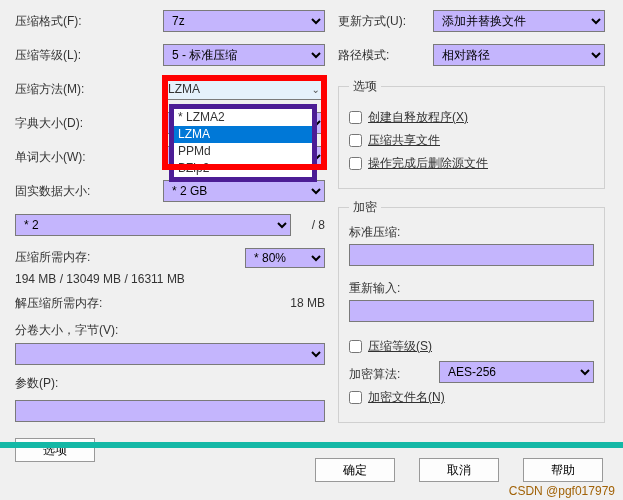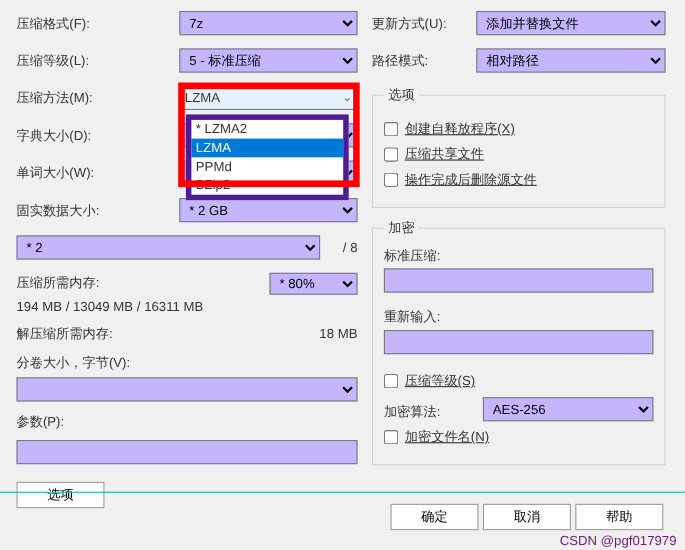--- a/index.html
+++ b/index.html
@@ -19,23 +19,23 @@
 .chk-row { display: flex; align-items: center; margin: 6px 0; text-decoration: underline; }
 .chk-row input { margin-right: 6px; }
 .info { margin: 4px 0 10px 0; line-height: 1.5; }
 .info-row { display: flex; justify-content: space-between; margin-bottom: 2px; }
 .full-input { width: 100%; margin-bottom: 8px; }
 .highlight-box { position: absolute; border: 6px solid #ff0000; left: 162px; top: 75px; width: 165px; height: 95px; pointer-events: none; z-index: 10; }
 .dropdown-overlay { position: absolute; left: 169px; top: 104px; width: 148px; background: #fff; border: 5px solid #4c1d95; z-index: 5; }
 .dropdown-overlay div { padding: 1px 4px; line-height: 15px; }
 .dropdown-overlay .sel { background: #0078d7; color: #fff; }
 .btn { min-width: 80px; height: 24px; border: 1px solid #999; background: #fdfdfd; font-size: 12px; cursor: pointer; font-family: inherit; }
-.bottom-bar { position: absolute; bottom: 18px; left: 0; right: 0; display: flex; justify-content: flex-end; gap: 4px; padding-right: 20px; border-top: 1px solid #14b8a6; padding-top: 10px; }
+.bottom-bar { position: absolute; bottom: 18px; left: 0; right: 0; display: flex; justify-content: flex-end; gap: 24px; padding-right: 20px; border-top: 6px solid #14b8a6; padding-top: 10px; }
 .options-btn-wrap { margin-top: 8px; }
-.watermark { position: absolute; bottom: 2px; right: 8px; color: #701a75; font-size: 12px; font-family: Arial, sans-serif; }
+.watermark { position: absolute; bottom: 2px; right: 8px; color: #a16207; font-size: 12px; font-family: Arial, sans-serif; }
 .enc-row { display: flex; align-items: flex-end; margin: 6px 0; }
 .enc-row .elbl { flex: 0 0 90px; }
 .enc-row .eval { flex: 1; }
 </style>
 </head>
 <body>
 
 <div class="container">
   <div class="left-col">
     <div class="row">

